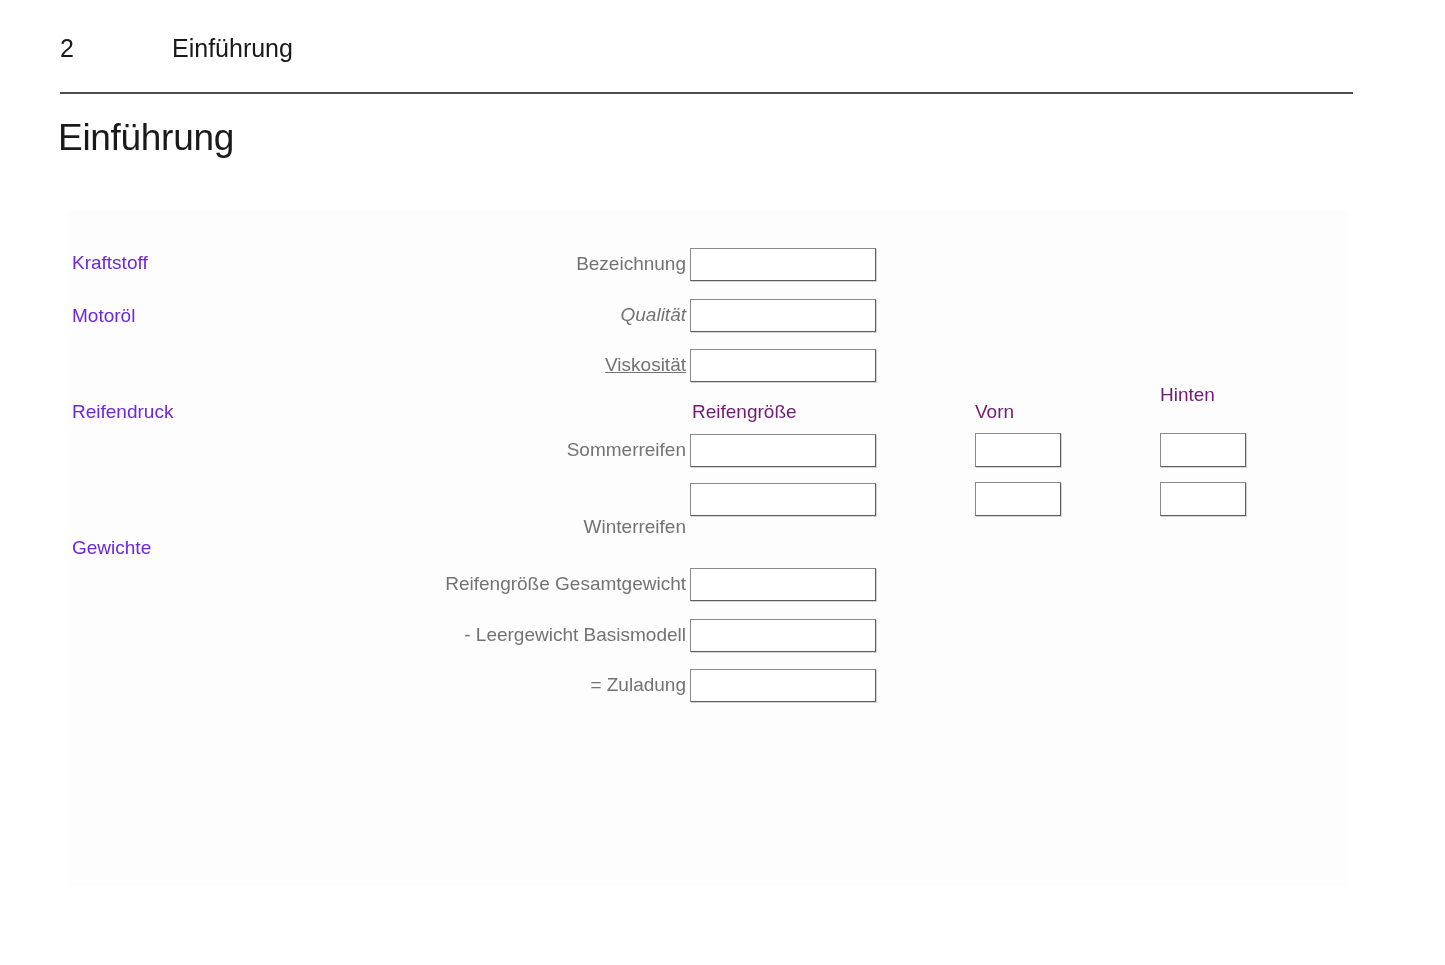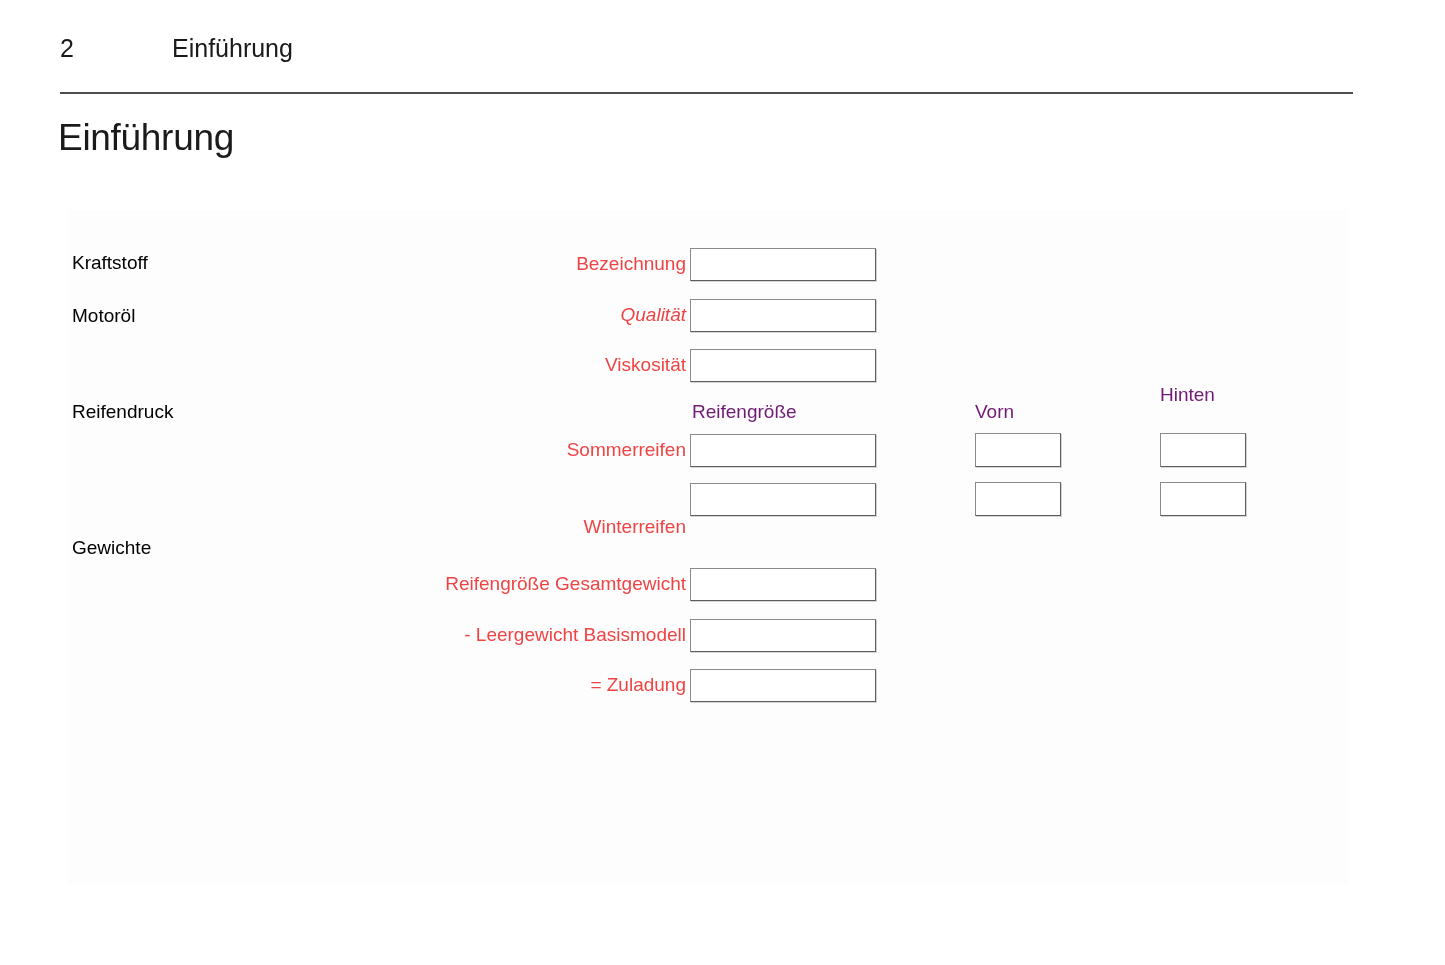--- a/index.html
+++ b/index.html
@@ -73,29 +73,29 @@
     height: 675px;
     background: #fdfdfd;
   }
 
   
   .section-label {
     position: absolute;
     font-size: 19px;
     line-height: 22px;
     font-weight: 400;
-    color: #000000;
+    color: #6d28d9;
     white-space: nowrap;
   }
   .field-label {
     position: absolute;
     font-size: 19px;
     line-height: 22px;
     font-weight: 400;
-    color: #ef4444;
+    color: #737373;
     text-align: left;
     white-space: nowrap;
   }
   .col-header {
     position: absolute;
     font-size: 19px;
     line-height: 22px;
     font-weight: 400;
     color: #701a75;
     white-space: nowrap;
@@ -128,21 +128,21 @@
 <div class="section-label" style="left:72px; top:252px;">Kraftstoff</div>
 
 <div class="field-label" style="right:759px; top:253px;">Bezeichnung</div>
 <div class="fieldbox fieldbox-wide" style="left:690px; top:248px;"></div>
 
 <div class="section-label" style="left:72px; top:305px;">Motoröl</div>
 
 <div class="field-label" style="right:759px; top:304px;font-style:italic;">Qualität</div>
 <div class="fieldbox fieldbox-wide" style="left:690px; top:299px;"></div>
 
-<div class="field-label" style="right:759px; top:354px;">Viskosität</div>
+<div class="field-label" style="right:759px; top:354px;text-decoration:underline;">Viskosität</div>
 <div class="fieldbox fieldbox-wide" style="left:690px; top:349px;"></div>
 
 <div class="section-label" style="left:72px; top:401px;">Reifendruck</div>
 
 <div class="col-header" style="left:692px; top:401px;">Reifengröße</div>
 <div class="col-header" style="left:975px; top:401px;">Vorn</div>
 <div class="col-header" style="left:1160px; top:384px;">Hinten</div>
 
 <div class="field-label" style="right:759px; top:439px;">Sommerreifen</div>
 <div class="fieldbox fieldbox-wide" style="left:690px; top:434px;"></div>

